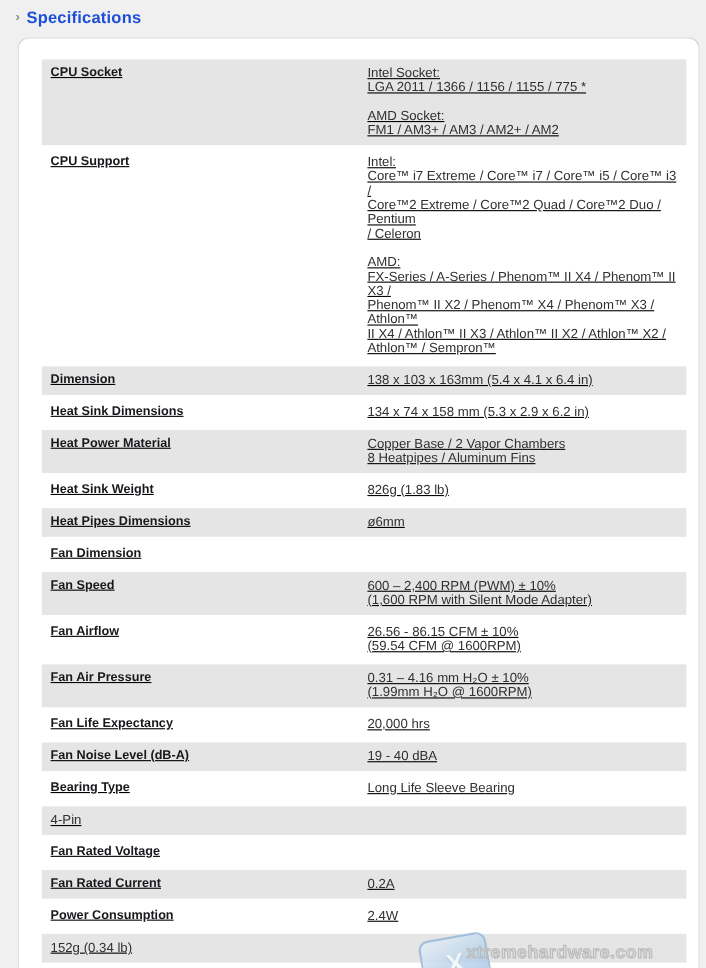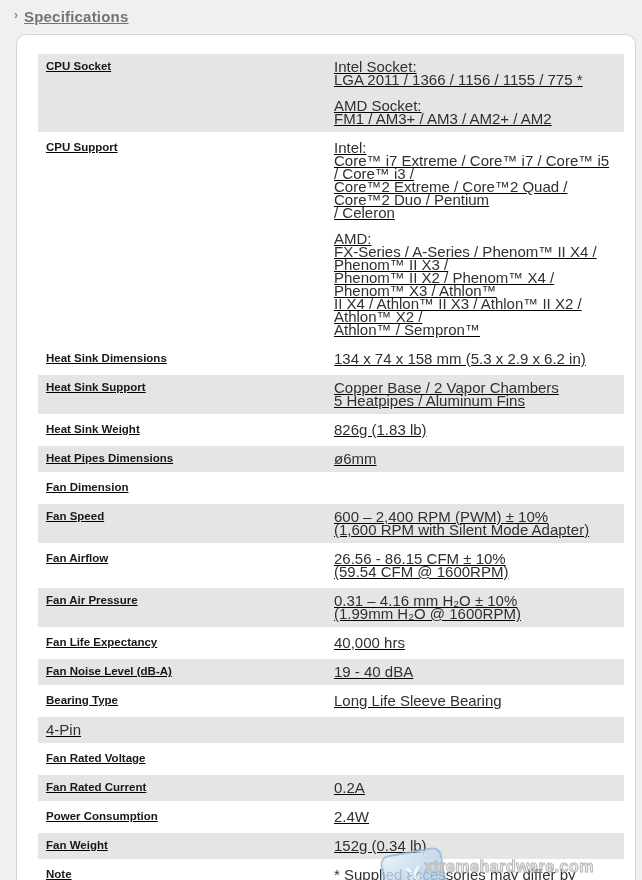--- a/index.html
+++ b/index.html
@@ -13,23 +13,22 @@
   .section-header {
     position:absolute; top:8px; left:14px;
     display:flex; align-items:flex-start; gap:6px;
     cursor:pointer;
   }
   .section-arrow {
     color:#8a8a8a; font-size:12px; font-weight:bold; line-height:12px;
     margin-top:1px;
   }
   .section-title {
-    color:#737373; font-size:15px; font-weight:bold; line-height:18px;
+    color:#1d4ed8; font-size:15px; font-weight:bold; line-height:18px;
     letter-spacing:0.2px;
-    text-decoration:underline;
   }
   .panel {
     position:absolute; top:34px; left:16px;
     width:620px; height:860px;
     background:#ffffff;
     border:1px solid #d6d6d6;
     border-bottom:none;
     border-radius:10px 10px 0 0;
     box-sizing:border-box;
   }
@@ -46,21 +45,21 @@
     text-decoration:underline;
   }
   .row.shaded { background:#e5e5e5; }
   .cell-label {
     width:288px; flex:0 0 288px;
     font-size:11.5px; line-height:13px;
     font-weight:bold; color:#16181b;
   }
   .cell-value {
     flex:1;
-    font-size:15px; line-height:13px;
+    font-size:12px; line-height:13px;
     color:#303030;
     white-space:pre-line;
   }
   .watermark-text {
     position:absolute; left:424px; top:838px;
     font-size:16px; font-weight:bold; letter-spacing:0.5px;
     color:rgba(205,205,205,0.35);
     -webkit-text-stroke:1px #b9b9b9;
     pointer-events:none;
     white-space:nowrap;
@@ -106,28 +105,32 @@
 Core™ i7 Extreme / Core™ i7 / Core™ i5 / Core™ i3 /
 Core™2 Extreme / Core™2 Quad / Core™2 Duo / Pentium
 / Celeron
 
 AMD:
 FX-Series / A-Series / Phenom™ II X4 / Phenom™ II X3 /
 Phenom™ II X2 / Phenom™ X4 / Phenom™ X3 / Athlon™
 II X4 / Athlon™ II X3 / Athlon™ II X2 / Athlon™ X2 /
 Athlon™ / Sempron™</div>
       </div>
+      <div class="row shaded">
+        <div class="cell-label">Dimension</div>
+        <div class="cell-value">138 x 103 x 163mm (5.4 x 4.1 x 6.4 in)</div>
+      </div>
       <div class="row">
         <div class="cell-label">Heat Sink Dimensions</div>
         <div class="cell-value">134 x 74 x 158 mm (5.3 x 2.9 x 6.2 in)</div>
       </div>
       <div class="row shaded">
-        <div class="cell-label">Heat Sink Support</div>
+        <div class="cell-label">Heat Power Material</div>
         <div class="cell-value">Copper Base / 2 Vapor Chambers
-5 Heatpipes / Aluminum Fins</div>
+8 Heatpipes / Aluminum Fins</div>
       </div>
       <div class="row">
         <div class="cell-label">Heat Sink Weight</div>
         <div class="cell-value">826g (1.83 lb)</div>
       </div>
       <div class="row shaded">
         <div class="cell-label">Heat Pipes Dimensions</div>
         <div class="cell-value">ø6mm</div>
       </div>
       <div class="row">
@@ -143,21 +146,21 @@
         <div class="cell-value">26.56 - 86.15 CFM ± 10%
 (59.54 CFM @ 1600RPM)</div>
       </div>
       <div class="row shaded">
         <div class="cell-label">Fan Air Pressure</div>
         <div class="cell-value">0.31 – 4.16 mm H₂O ± 10%
 (1.99mm H₂O @ 1600RPM)</div>
       </div>
       <div class="row">
         <div class="cell-label">Fan Life Expectancy</div>
-        <div class="cell-value">40,000 hrs</div>
+        <div class="cell-value">20,000 hrs</div>
       </div>
       <div class="row shaded">
         <div class="cell-label">Fan Noise Level (dB-A)</div>
         <div class="cell-value">19 - 40 dBA</div>
       </div>
       <div class="row">
         <div class="cell-label">Bearing Type</div>
         <div class="cell-value">Long Life Sleeve Bearing</div>
       </div>
       <div class="row shaded">
@@ -168,21 +171,20 @@
       </div>
       <div class="row shaded">
         <div class="cell-label">Fan Rated Current</div>
         <div class="cell-value">0.2A</div>
       </div>
       <div class="row">
         <div class="cell-label">Power Consumption</div>
         <div class="cell-value">2.4W</div>
       </div>
       <div class="row shaded">
-        <div class="cell-label">Fan Weight</div>
         <div class="cell-value">152g (0.34 lb)</div>
       </div>
       <div class="row">
         <div class="cell-label">Note</div>
         <div class="cell-value">* Supplied accessories may differ by country or area.
 Please check with your local distributor for further details.</div>
       </div>
     </div>
 </div>
 

